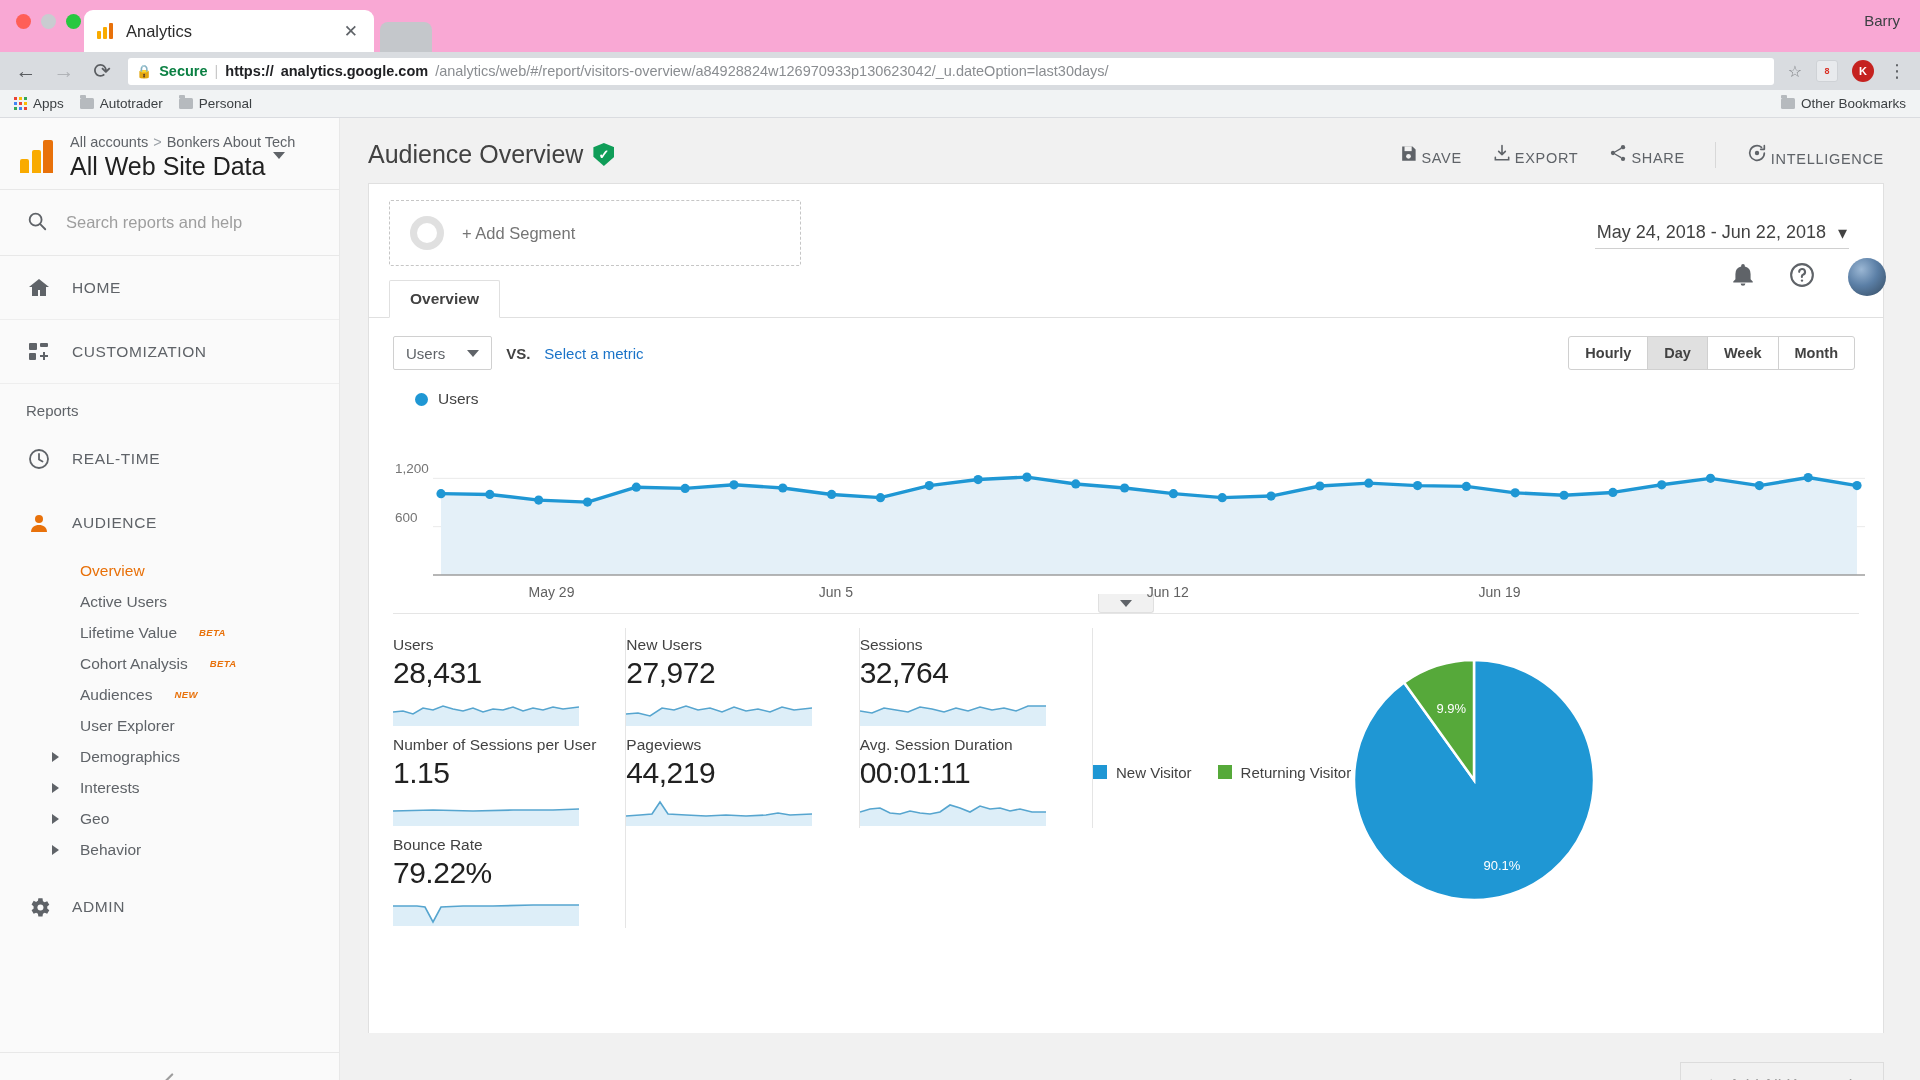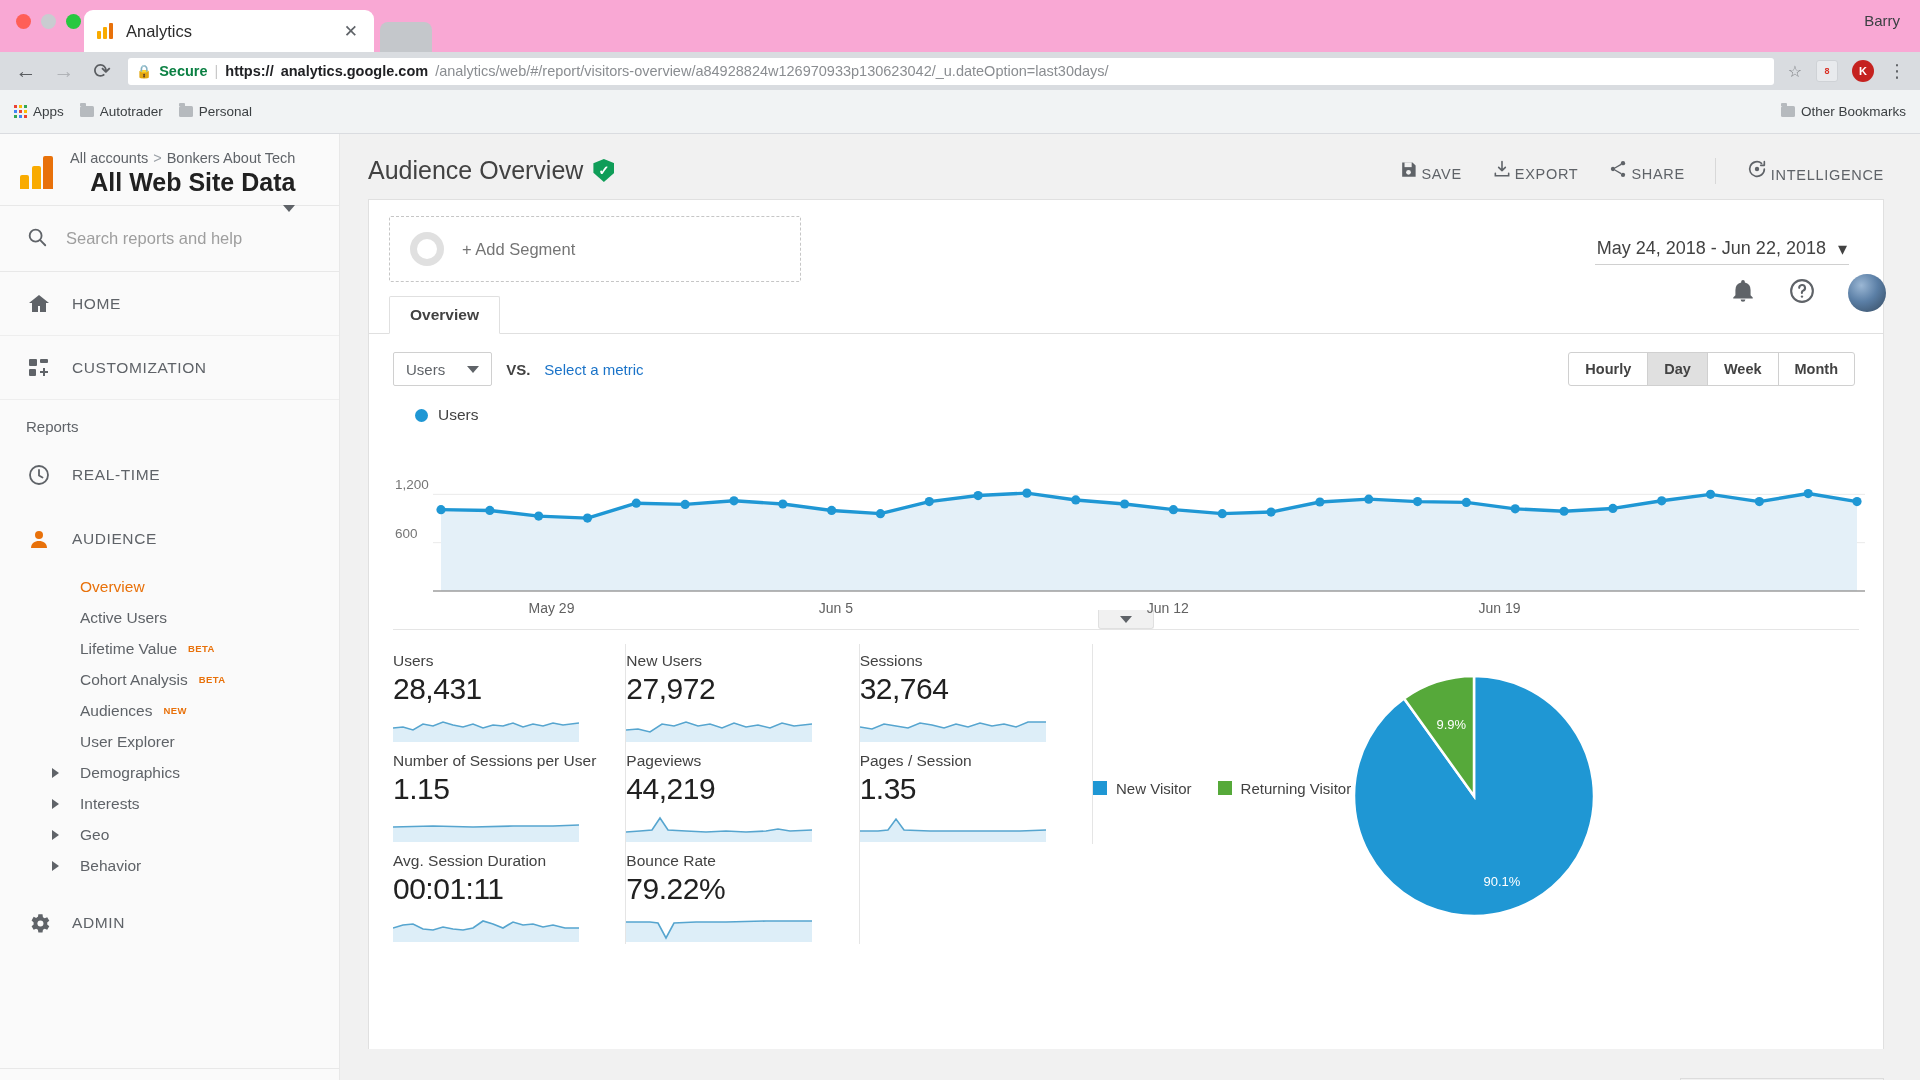--- a/index.html
+++ b/index.html
@@ -54,21 +54,21 @@
   .url-host { color: #202124; font-weight: bold; }
   .url-path { color: #8a8d91; }
   .star { font-size: 16px; color: #7c7f83; cursor: pointer; }
   .ext-icon { width: 22px; height: 22px; border-radius: 3px; display: flex; align-items: center;
               justify-content: center; font-size: 10px; color: #fff; font-weight: bold; cursor: pointer; }
   .ext-cal { background: #e8eaed; color: #d93025; border: 1px solid #cfd2d6; font-size: 9px; position: relative; }
   .ext-circle { background: #c5221f; border-radius: 50%; color: #fff; font-size: 11px; }
   .kebab { font-size: 18px; color: #5a5d61; cursor: pointer; letter-spacing: 0; line-height: 0.6; }
 
   .bookmarks-row {
-    height: 44px; background: #f1f3f4;
+    height: 28px; background: #f1f3f4;
     display: flex; align-items: center; padding: 0 14px; gap: 16px;
     font-size: 13.5px; color: #3c4043; border-bottom: 1px solid #dadce0;
   }
   .bm { display: flex; align-items: center; gap: 6px; cursor: pointer; }
   .bm-folder { width: 14px; height: 11px; background: #b6babe; border-radius: 1.5px; position: relative; }
   .bm-folder::before { content:""; position:absolute; top:-3px; left:0; width:6px; height:3px; background:#b6babe; border-radius:1px 1px 0 0; }
   .apps-grid { display: grid; grid-template-columns: repeat(3, 3px); gap: 2px; }
   .apps-grid i { width: 3px; height: 3px; display: block; }
   .bm-right { margin-left: auto; display: flex; align-items: center; gap: 6px; }
 
@@ -83,22 +83,22 @@
   .ga-brand { display: flex; align-items: flex-start; padding: 16px 0 14px 20px; gap: 14px;
               border-bottom: 1px solid #e8e8e8; height: 72px; }
   .ga-logo { width: 36px; height: 34px; position: relative; flex: 0 0 auto; margin-top: 5px; }
   .ga-logo i { position: absolute; bottom: 0; border-radius: 2px 2px 0 0; }
   .ga-logo i:nth-child(1) { left: 0;  width: 9px;  height: 14px; background: #f9ab00; }
   .ga-logo i:nth-child(2) { left: 12px; width: 9px; height: 23px; background: #f9ab00; }
   .ga-logo i:nth-child(3) { left: 23px; width: 10px; height: 33px; background: #e8710a; }
   .breadcrumb { font-size: 14.5px; color: #5f6368; margin-bottom: 2px; }
   .breadcrumb .sep { margin: 0 5px; color: #9aa0a6; }
   .breadcrumb a { color: #5f6368; text-decoration: none; cursor: pointer; }
-  .property-name { font-size: 25px; color: #212121; font-weight: 700; display: flex;
-                   align-items: flex-end; gap: 8px; cursor: pointer; flex-direction: column; }
+  .property-name { font-size: 25px; color: #212121; font-weight: 400; display: flex;
+                   align-items: flex-start; gap: 8px; cursor: pointer; }
   .caret-down { width: 0; height: 0; border-left: 6px solid transparent; border-right: 6px solid transparent;
                 border-top: 7px solid #5f6368; display: inline-block; }
 
   .side-search { display: flex; align-items: center; gap: 18px; height: 66px;
                  padding: 0 22px 0 26px; border-bottom: 1px solid #e8e8e8; }
   .side-search input { border: 0; outline: 0; background: transparent; font-size: 16.5px;
                        color: #5f6368; font-family: inherit; width: 100%; }
   .side-search input::placeholder { color: #9e9e9e; }
 
   .nav-item { display: flex; align-items: center; gap: 20px; height: 64px;
@@ -109,22 +109,22 @@
   .section-label { padding: 18px 0 8px 26px; font-size: 15px; color: #5f6368; }
   .nav-item.no-border { border-bottom: 0; }
 
   .sub-list { padding: 0 0 10px 0; }
   .sub-item { display: flex; align-items: center; height: 31px; padding-left: 80px;
               font-size: 15.5px; color: #5f6368; cursor: pointer; position: relative; }
   .sub-item.selected { color: #e8710a; }
   .sub-item .arrow { position: absolute; left: 52px; width: 0; height: 0;
                      border-top: 5px solid transparent; border-bottom: 5px solid transparent;
                      border-left: 7px solid #5f6368; }
-  .badge { font-size: 9.5px; color: #e8710a; font-weight: bold; margin-left: 11px;
-           vertical-align: super; letter-spacing: 0.4px; }
+  .badge { font-size: 9.5px; color: #e8710a; font-weight: bold; margin-left: 22px;
+           vertical-align: super; letter-spacing: 0.4px; font-style: italic; }
 
   .collapse-btn { position: absolute; bottom: 0; left: 0; width: 340px; height: 56px;
                   display: flex; align-items: center; justify-content: center;
                   border-top: 1px solid #e8e8e8; cursor: pointer; }
 
   
   .main { flex: 1; background: #f1f1f1; overflow: hidden; position: relative; }
   .main-head { display: flex; align-items: center; padding: 22px 36px 14px 28px; }
   .page-title { font-size: 25px; color: #424242; display: flex; align-items: center; gap: 10px; }
   .shield { width: 21px; height: 23px; background: #0f9d58;
@@ -617,28 +617,20 @@
 
           <div class="kpi bordered">
             <div class="kpi-name">Pageviews</div>
             <div class="kpi-val">44,219</div>
             <svg class="spark" viewBox="0 0 186 30" preserveAspectRatio="none">
               <path d="M0 20 L14 19 L26 18 L34 6 L42 18 L60 19 L80 20 L100 19 L120 20 L140 19 L152 17 L164 19 L186 18 L186 30 L0 30 Z" fill="#ddeef8"></path>
               <path d="M0 20 L14 19 L26 18 L34 6 L42 18 L60 19 L80 20 L100 19 L120 20 L140 19 L152 17 L164 19 L186 18" fill="none" stroke="#56a5cf" stroke-width="1.6"></path>
             </svg>
           </div>
 
-          <div class="kpi bordered">
-            <div class="kpi-name">Pages / Session</div>
-            <div class="kpi-val">1.35</div>
-            <svg class="spark" viewBox="0 0 186 30" preserveAspectRatio="none">
-              <path d="M0 19 L18 19 L28 18 L36 7 L44 18 L70 19 L100 19 L130 19 L160 19 L186 18 L186 30 L0 30 Z" fill="#ddeef8"></path>
-              <path d="M0 19 L18 19 L28 18 L36 7 L44 18 L70 19 L100 19 L130 19 L160 19 L186 18" fill="none" stroke="#56a5cf" stroke-width="1.6"></path>
-            </svg>
-          </div>
 
           <div class="kpi bordered">
             <div class="kpi-name">Avg. Session Duration</div>
             <div class="kpi-val">00:01:11</div>
             <svg class="spark" viewBox="0 0 186 30" preserveAspectRatio="none">
               <path d="M0 16 L10 13 L20 12 L30 17 L40 18 L50 15 L60 17 L70 18 L80 16 L90 9 L100 12 L110 16 L120 10 L130 13 L140 12 L150 15 L160 13 L172 16 L186 16 L186 30 L0 30 Z" fill="#ddeef8"></path>
               <path d="M0 16 L10 13 L20 12 L30 17 L40 18 L50 15 L60 17 L70 18 L80 16 L90 9 L100 12 L110 16 L120 10 L130 13 L140 12 L150 15 L160 13 L172 16 L186 16" fill="none" stroke="#56a5cf" stroke-width="1.6"></path>
             </svg>
           </div>
 

